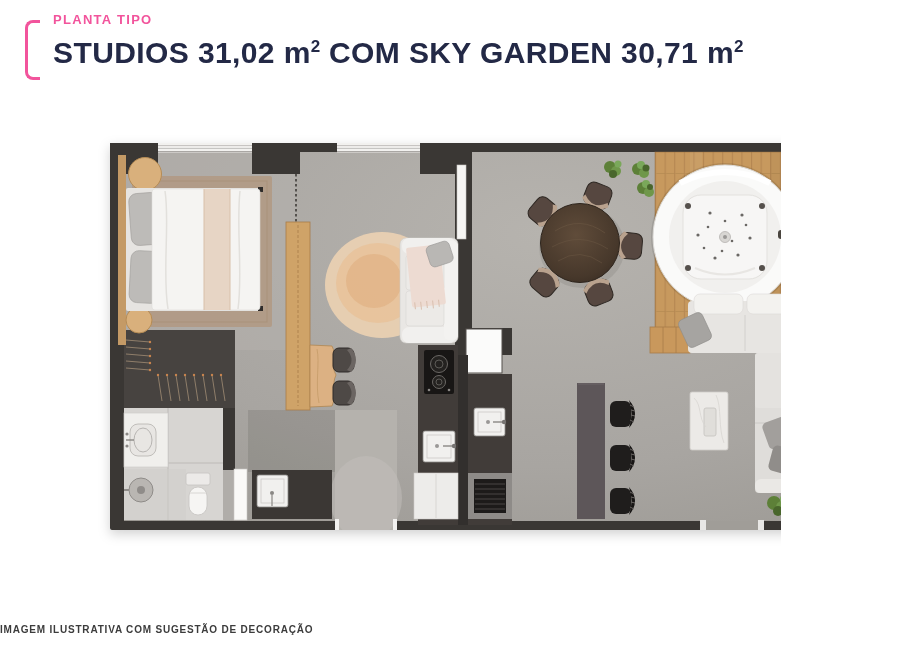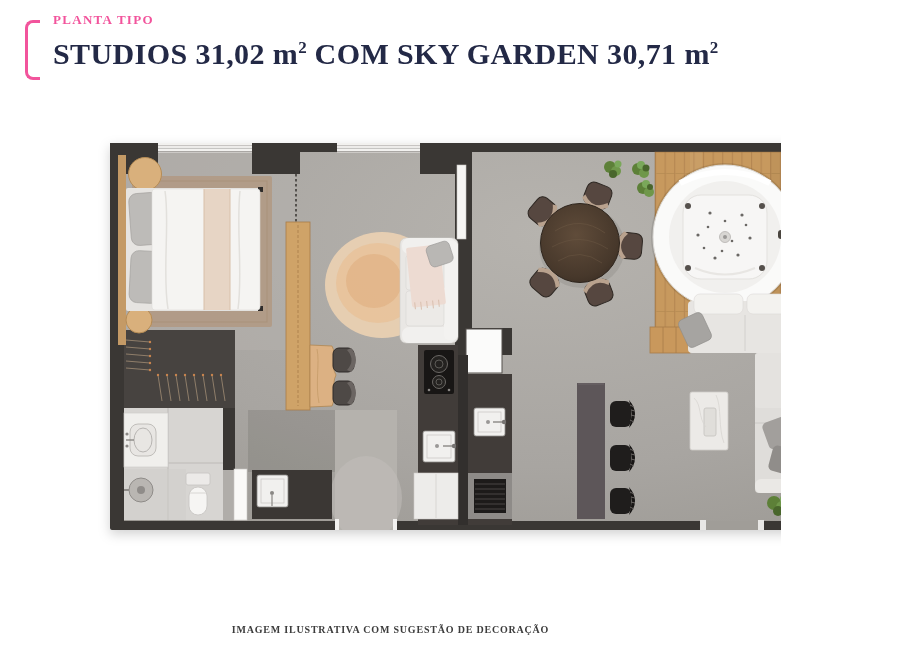--- a/index.html
+++ b/index.html
@@ -1,39 +1,39 @@
 <!DOCTYPE html>
 <html style="--accent: #F2549C; --navy: #232946; --caption: #3C3C3C; --wall: #3A3734; --floor: #A8A5A1; --tile: #D7D5D2; --deck: #C7995E; --wood: #CFA368; --counter: #413C39; --bar: #5D5659; --sofa: #E7E5E2; --plant: #6F974A;"><head>
 <meta charset="utf-8">
 <style>
   html,body{margin:0;padding:0;background:#ffffff;}
   .page{
     position:relative;width:781px;height:665px;background:#ffffff;overflow:hidden;
-    font-family:Liberation Serif, serif;
+    font-family:Liberation Sans, sans-serif;
   }
   .header{position:absolute;left:40px;top:12px;}
   .eyebrow{
     color:var(--accent);font-size:13px;font-weight:700;letter-spacing:1.3px;
     margin:0 0 0 13px;
   }
   .title{
     color:var(--navy);font-size:30px;font-weight:800;letter-spacing:.4px;
     margin:10px 0 0 13px;line-height:1.05;white-space:nowrap;
   }
   .title sup{font-size:17px;vertical-align:11px;letter-spacing:0;}
   .bracket{position:absolute;width:12px;height:54px;border:3px solid var(--accent);}
   .bracket-left{left:25px;top:20px;border-right:none;border-radius:8px 0 0 8px;}
   .bracket-right{left:840px;top:25px;border-left:none;border-radius:0 8px 8px 0;}
   .plan{
     position:absolute;left:110px;top:143px;width:703px;height:387px;margin:0;
     filter:drop-shadow(0 4px 6px rgba(0,0,0,.18));
   }
   .plan svg{display:block;width:703px;height:387px;}
   .caption{
-    position:absolute;top:624px;left:0;width:100%;text-align:center;
+    position:absolute;top:624px;left:0;width:100%;text-align:left;
     font-size:10px;font-weight:600;letter-spacing:.8px;color:var(--caption);
   }
 </style>
 </head>
 <body>
 
 <div class="page">
 
   <span class="bracket bracket-left"></span>
   <span class="bracket bracket-right"></span>

